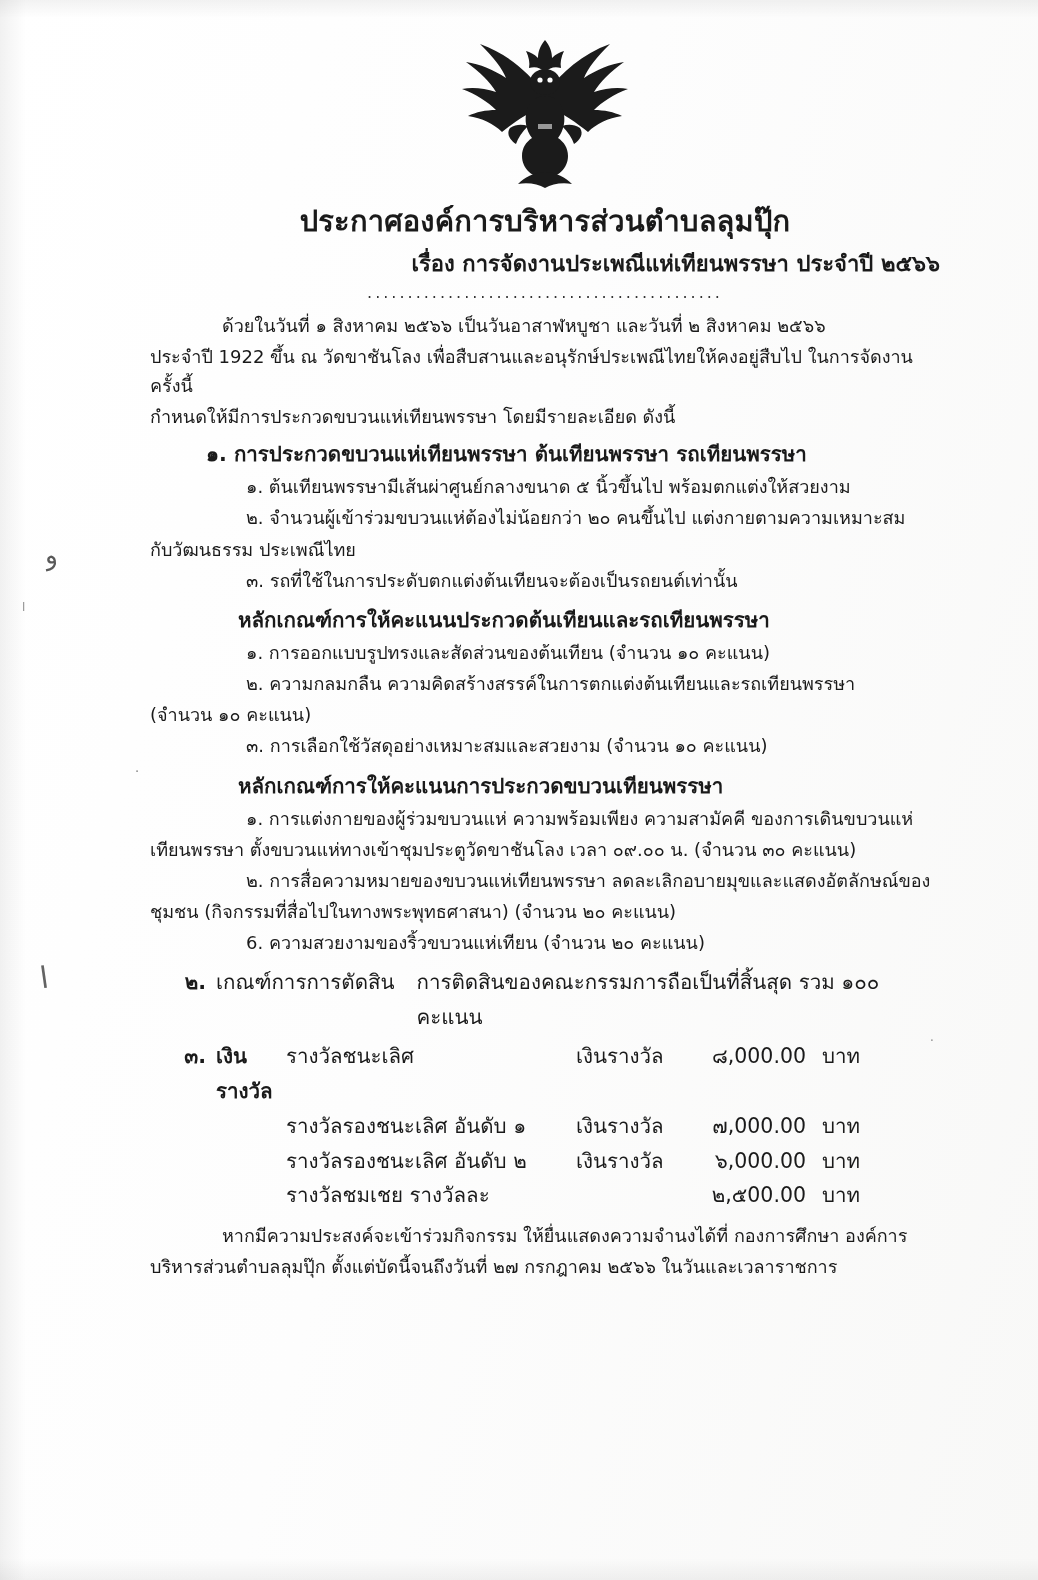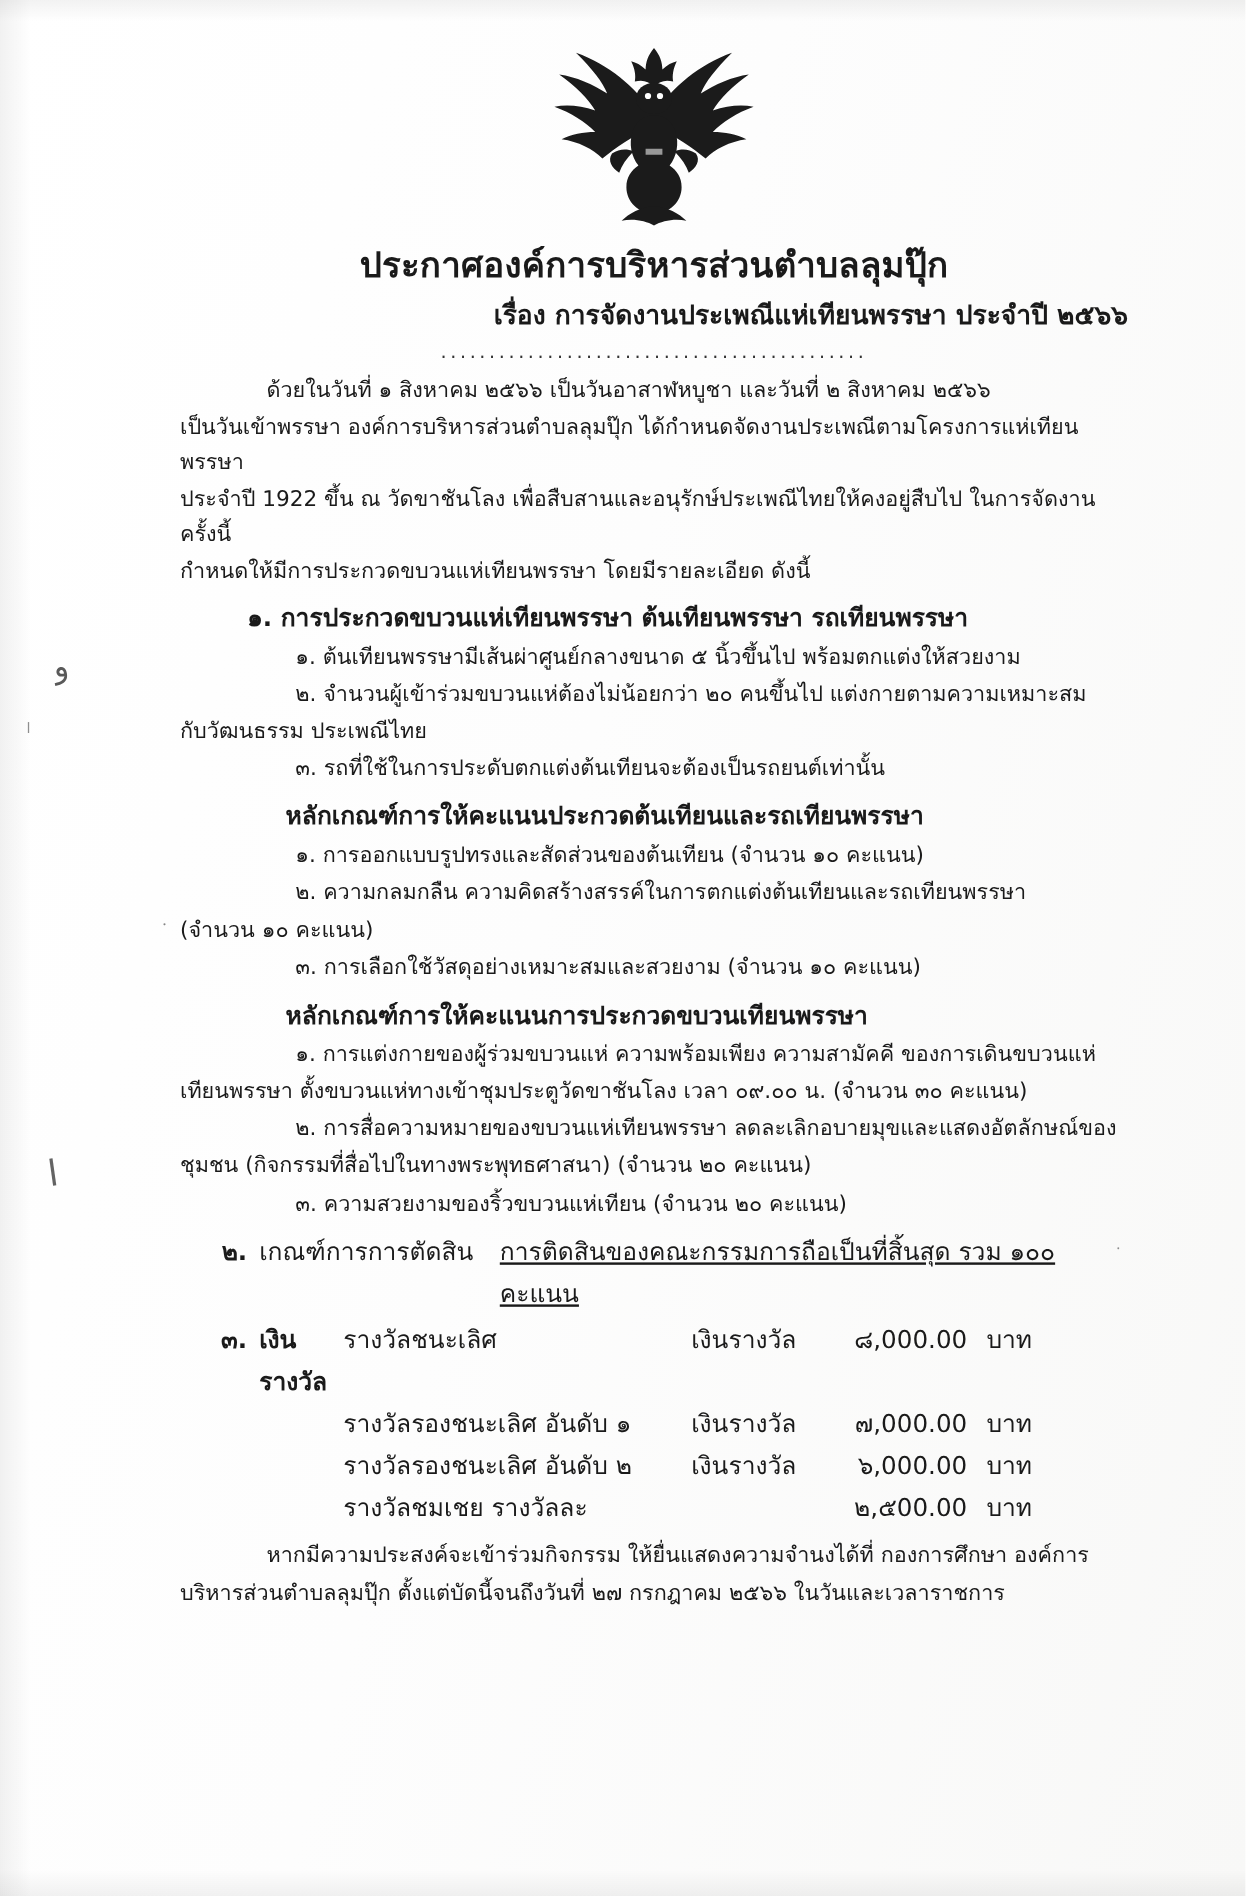--- a/index.html
+++ b/index.html
@@ -193,47 +193,46 @@
           <path d="M88 92 h14 v5 h-14 z" opacity=".55"></path>
         </g>
       </svg>
     </div>
 
     <div class="doc-title">ประกาศองค์การบริหารส่วนตำบลลุมปุ๊ก</div>
     <div class="doc-subtitle">เรื่อง  การจัดงานประเพณีแห่เทียนพรรษา  ประจำปี ๒๕๖๖</div>
     <div class="rule-dots">............................................</div>
 
     <div class="para indent-1">ด้วยในวันที่ ๑ สิงหาคม ๒๕๖๖ เป็นวันอาสาฬหบูชา และวันที่ ๒ สิงหาคม ๒๕๖๖</div>
-    <div class="para">เป็นวันเข้าพรรษา  องค์การบริหารส่วนตำบลลุมปุ๊ก ได้กำหนดจัดงานประเพณีตามโครงการแห่เทียนพรรษา</div>
     <div class="para">ประจำปี 1922  ขึ้น ณ  วัดขาชันโลง เพื่อสืบสานและอนุรักษ์ประเพณีไทยให้คงอยู่สืบไป ในการจัดงานครั้งนี้</div>
     <div class="para">กำหนดให้มีการประกวดขบวนแห่เทียนพรรษา โดยมีรายละเอียด ดังนี้</div>
 
     <div class="num-head">๑.  การประกวดขบวนแห่เทียนพรรษา ต้นเทียนพรรษา รถเทียนพรรษา</div>
     <div class="para indent-sub">๑.  ต้นเทียนพรรษามีเส้นผ่าศูนย์กลางขนาด ๕ นิ้วขึ้นไป พร้อมตกแต่งให้สวยงาม</div>
     <div class="para indent-sub">๒.  จำนวนผู้เข้าร่วมขบวนแห่ต้องไม่น้อยกว่า ๒๐ คนขึ้นไป แต่งกายตามความเหมาะสม</div>
     <div class="para hang">กับวัฒนธรรม ประเพณีไทย</div>
     <div class="para indent-sub">๓.  รถที่ใช้ในการประดับตกแต่งต้นเทียนจะต้องเป็นรถยนต์เท่านั้น</div>
 
     <div class="section-head">หลักเกณฑ์การให้คะแนนประกวดต้นเทียนและรถเทียนพรรษา</div>
     <div class="para indent-sub">๑.  การออกแบบรูปทรงและสัดส่วนของต้นเทียน (จำนวน   ๑๐ คะแนน)</div>
     <div class="para indent-sub">๒.  ความกลมกลืน ความคิดสร้างสรรค์ในการตกแต่งต้นเทียนและรถเทียนพรรษา</div>
     <div class="para hang">(จำนวน ๑๐ คะแนน)</div>
     <div class="para indent-sub">๓.  การเลือกใช้วัสดุอย่างเหมาะสมและสวยงาม   (จำนวน  ๑๐ คะแนน)</div>
 
     <div class="section-head">หลักเกณฑ์การให้คะแนนการประกวดขบวนเทียนพรรษา</div>
     <div class="para indent-sub">๑.  การแต่งกายของผู้ร่วมขบวนแห่   ความพร้อมเพียง ความสามัคคี ของการเดินขบวนแห่</div>
     <div class="para hang">เทียนพรรษา  ตั้งขบวนแห่ทางเข้าชุมประตูวัดขาชันโลง เวลา ๐๙.๐๐ น. (จำนวน  ๓๐ คะแนน)</div>
     <div class="para indent-sub">๒.  การสื่อความหมายของขบวนแห่เทียนพรรษา ลดละเลิกอบายมุขและแสดงอัตลักษณ์ของ</div>
     <div class="para hang">ชุมชน (กิจกรรมที่สื่อไปในทางพระพุทธศาสนา)    (จำนวน  ๒๐ คะแนน)</div>
-    <div class="para indent-sub">๓.  ความสวยงามของริ้วขบวนแห่เทียน     (จำนวน  ๒๐ คะแนน)</div>
+    <div class="para indent-sub">6.  ความสวยงามของริ้วขบวนแห่เทียน     (จำนวน  ๒๐ คะแนน)</div>
 
     <div class="prize-row" style="margin-top:8px;">
       <div class="prize-label-lead">๒.</div>
       <div style="flex:0 0 auto; font-weight:400; padding-right:22px;">เกณฑ์การการตัดสิน</div>
-      <div style="flex:1 1 auto;text-decoration:underline;">การติดสินของคณะกรรมการถือเป็นที่สิ้นสุด  รวม ๑๐๐ คะแนน</div>
+      <div style="flex:1 1 auto;">การติดสินของคณะกรรมการถือเป็นที่สิ้นสุด  รวม ๑๐๐ คะแนน</div>
     </div>
 
     <div class="prize-block">
       <div class="prize-row">
         <div class="prize-label-lead">๓.</div>
         <div class="prize-kind">เงินรางวัล</div>
         <div class="prize-name">รางวัลชนะเลิศ</div>
         <div class="prize-tag">เงินรางวัล</div>
         <div class="prize-amount">๘,000.00</div>
         <div class="prize-unit">บาท</div>

